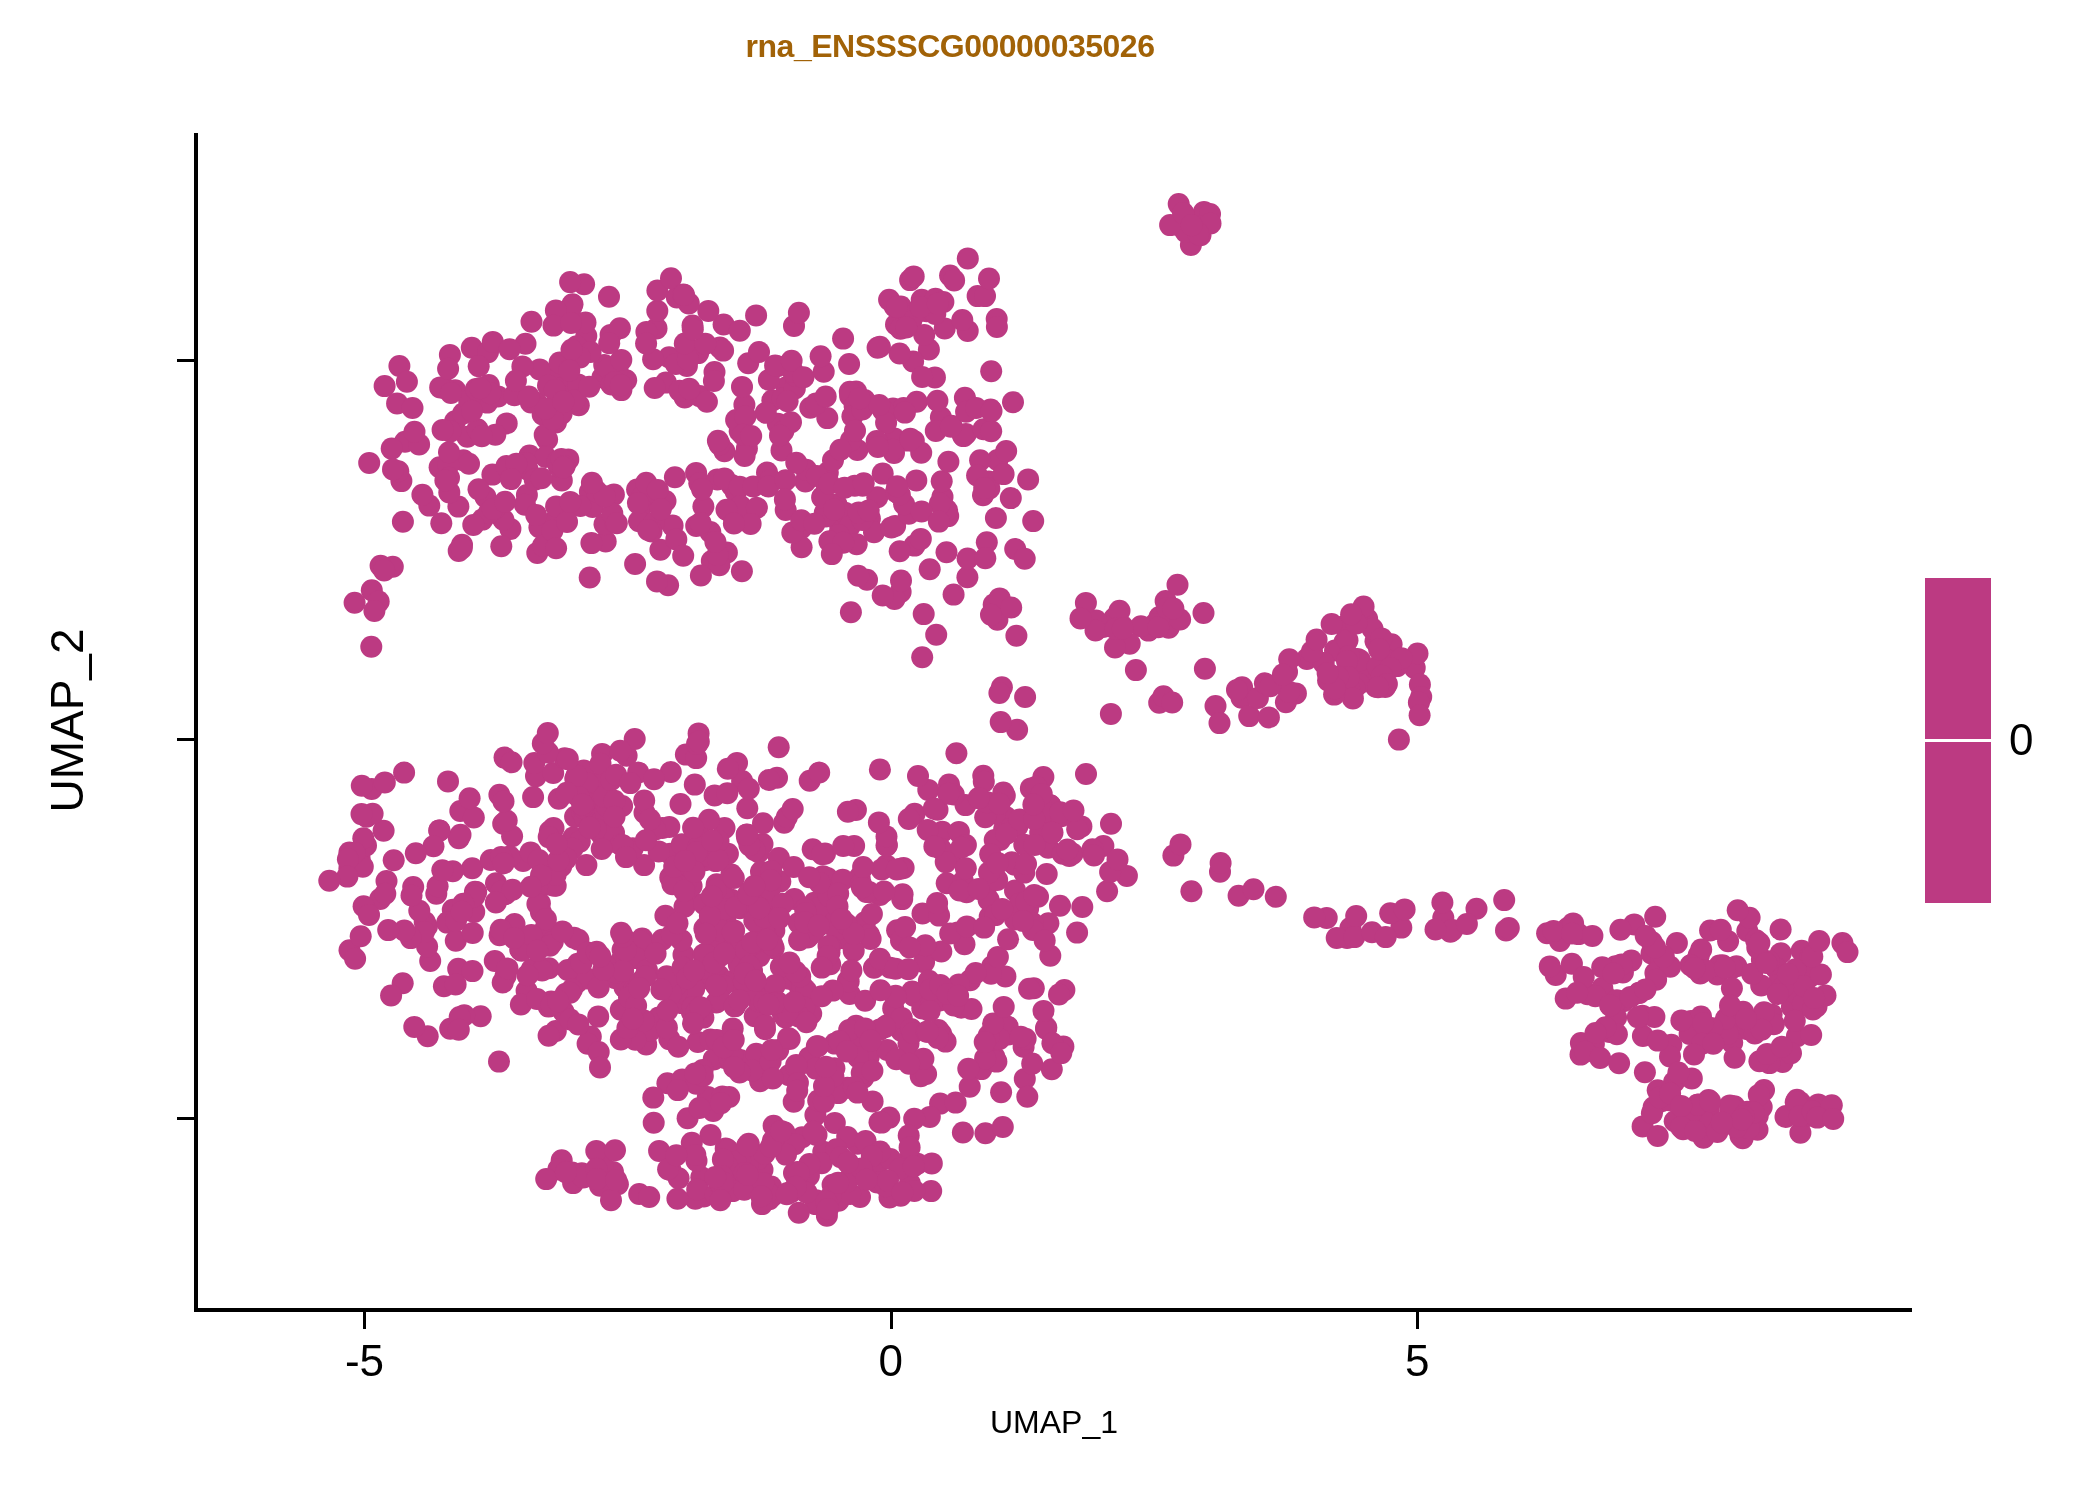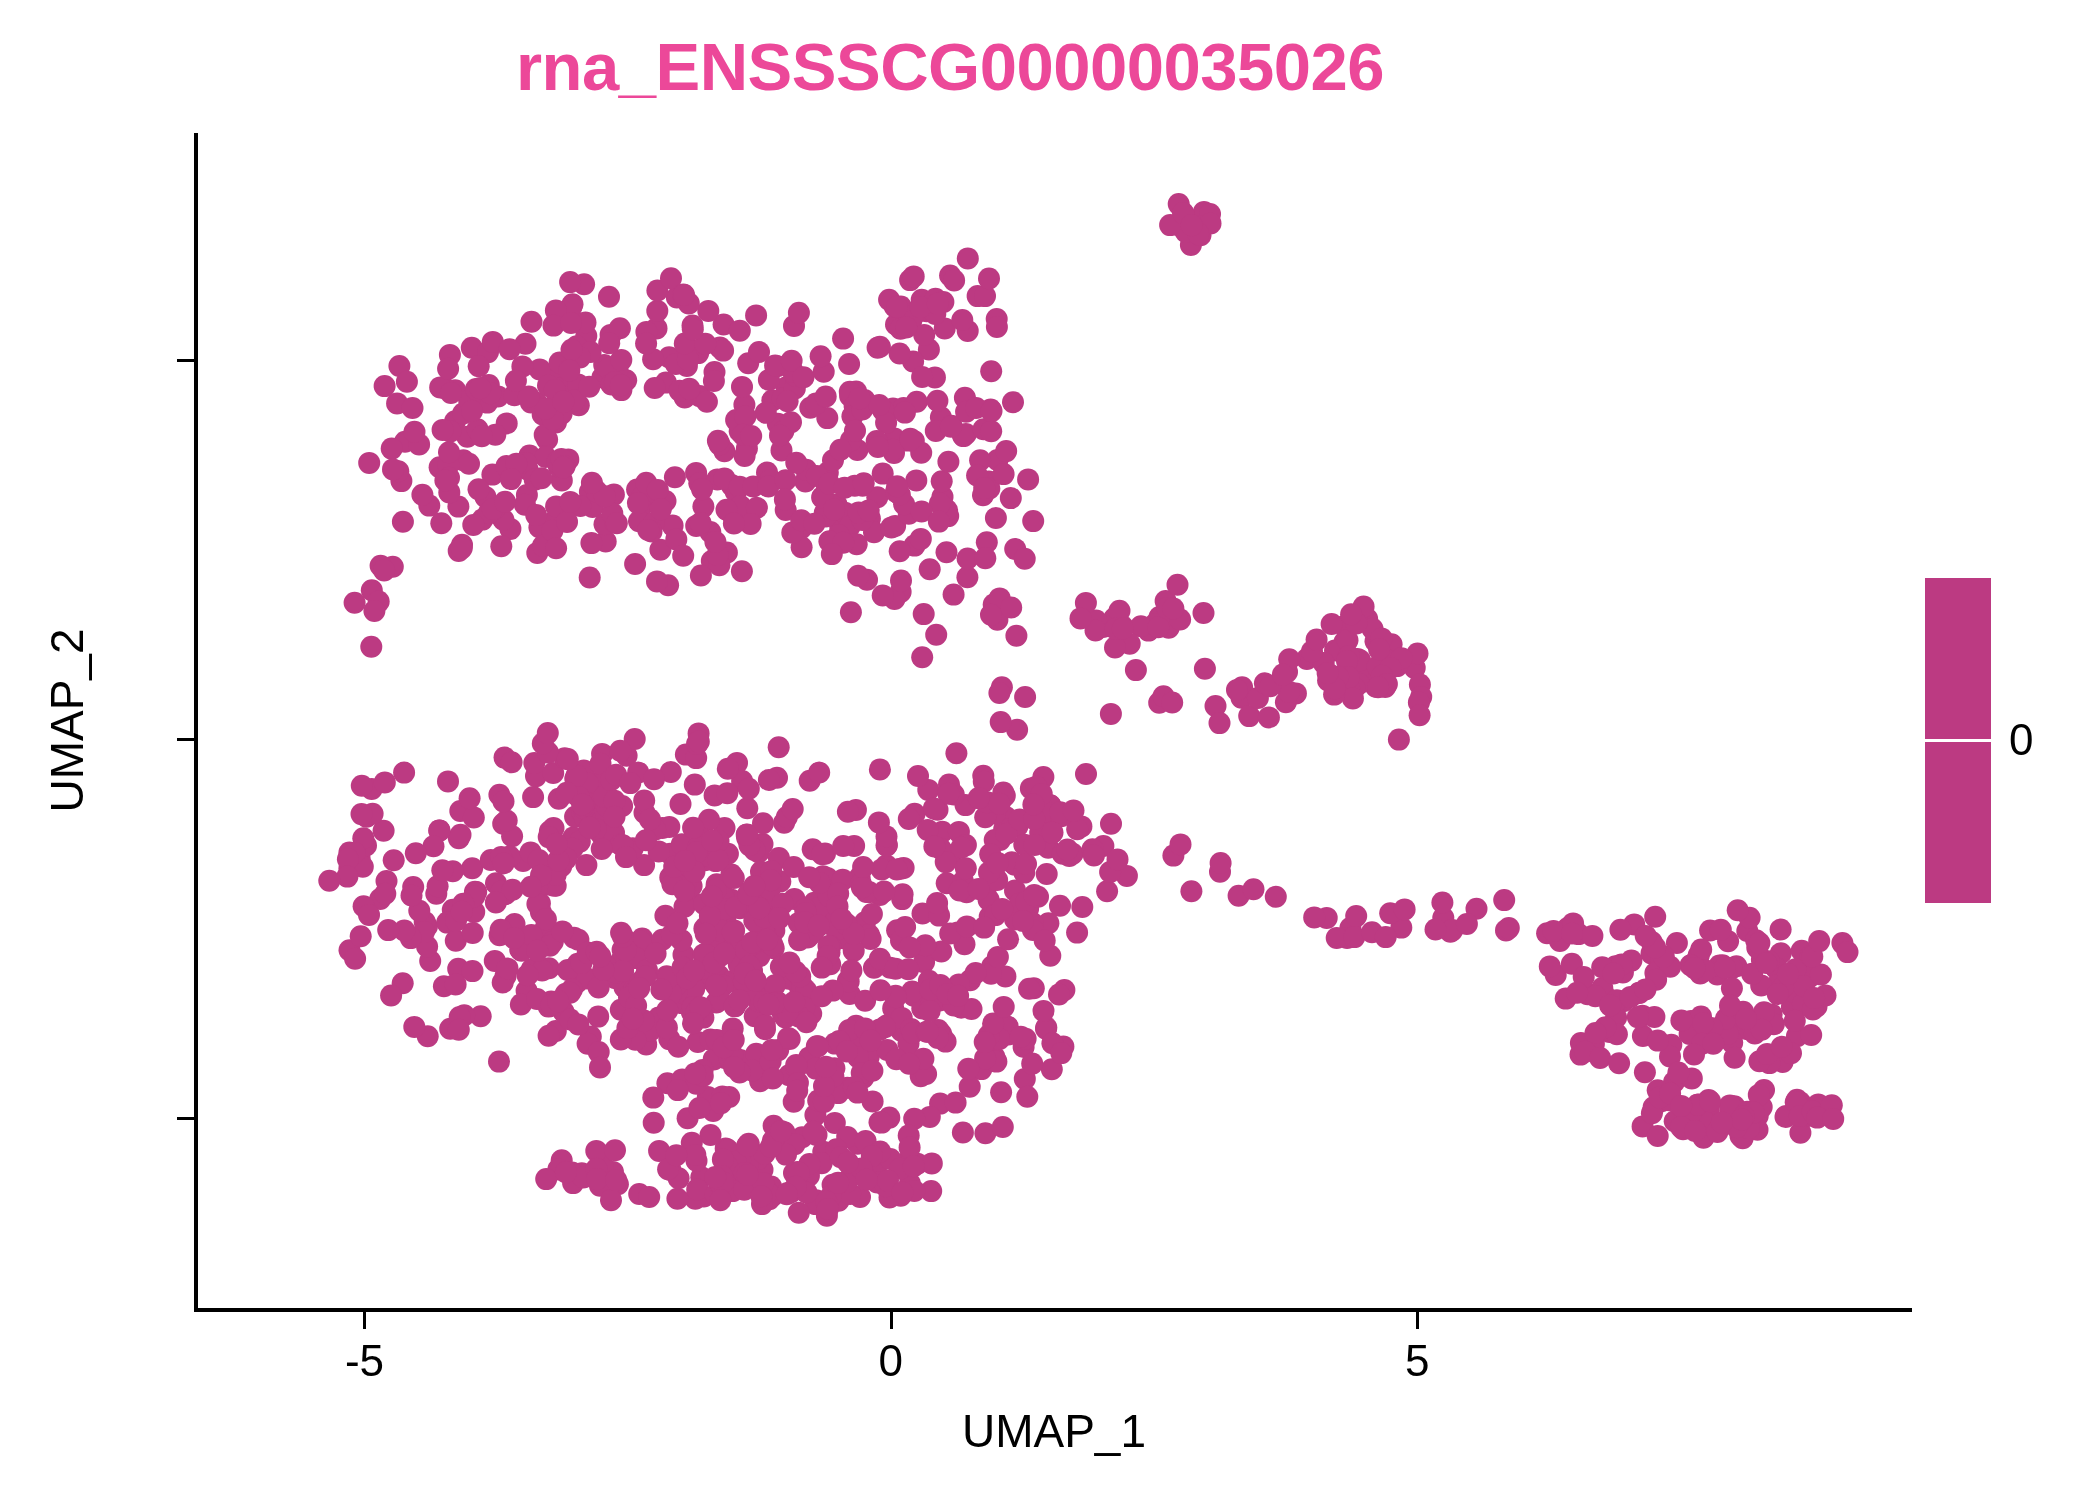--- a/index.html
+++ b/index.html
@@ -18,23 +18,23 @@
     width: 2100px;
     height: 1500px;
     background: #ffffff;
   }
   #plot-title {
     position: absolute;
     left: 0;
     top: 28px;
     width: 1900px;
     text-align: center;
-    font-size: 67px;
+    font-size: 32px;
     font-weight: bold;
-    color: #ec4899;
+    color: #a16207;
     letter-spacing: -0.5px;
     white-space: nowrap;
   }
   #panel {
     position: absolute;
     left: 196px;
     top: 133px;
     width: 1716px;
     height: 1175px;
   }
@@ -75,21 +75,21 @@
     color: #000000;
     white-space: nowrap;
     transform: translateX(-50%);
   }
   #xaxis-title {
     position: absolute;
     left: 196px;
     top: 1404px;
     width: 1716px;
     text-align: center;
-    font-size: 46px;
+    font-size: 32px;
     color: #000000;
   }
   #yaxis-title {
     position: absolute;
     left: 0px;
     top: 0px;
     width: 1175px;
     text-align: center;
     font-size: 46px;
     color: #000000;

